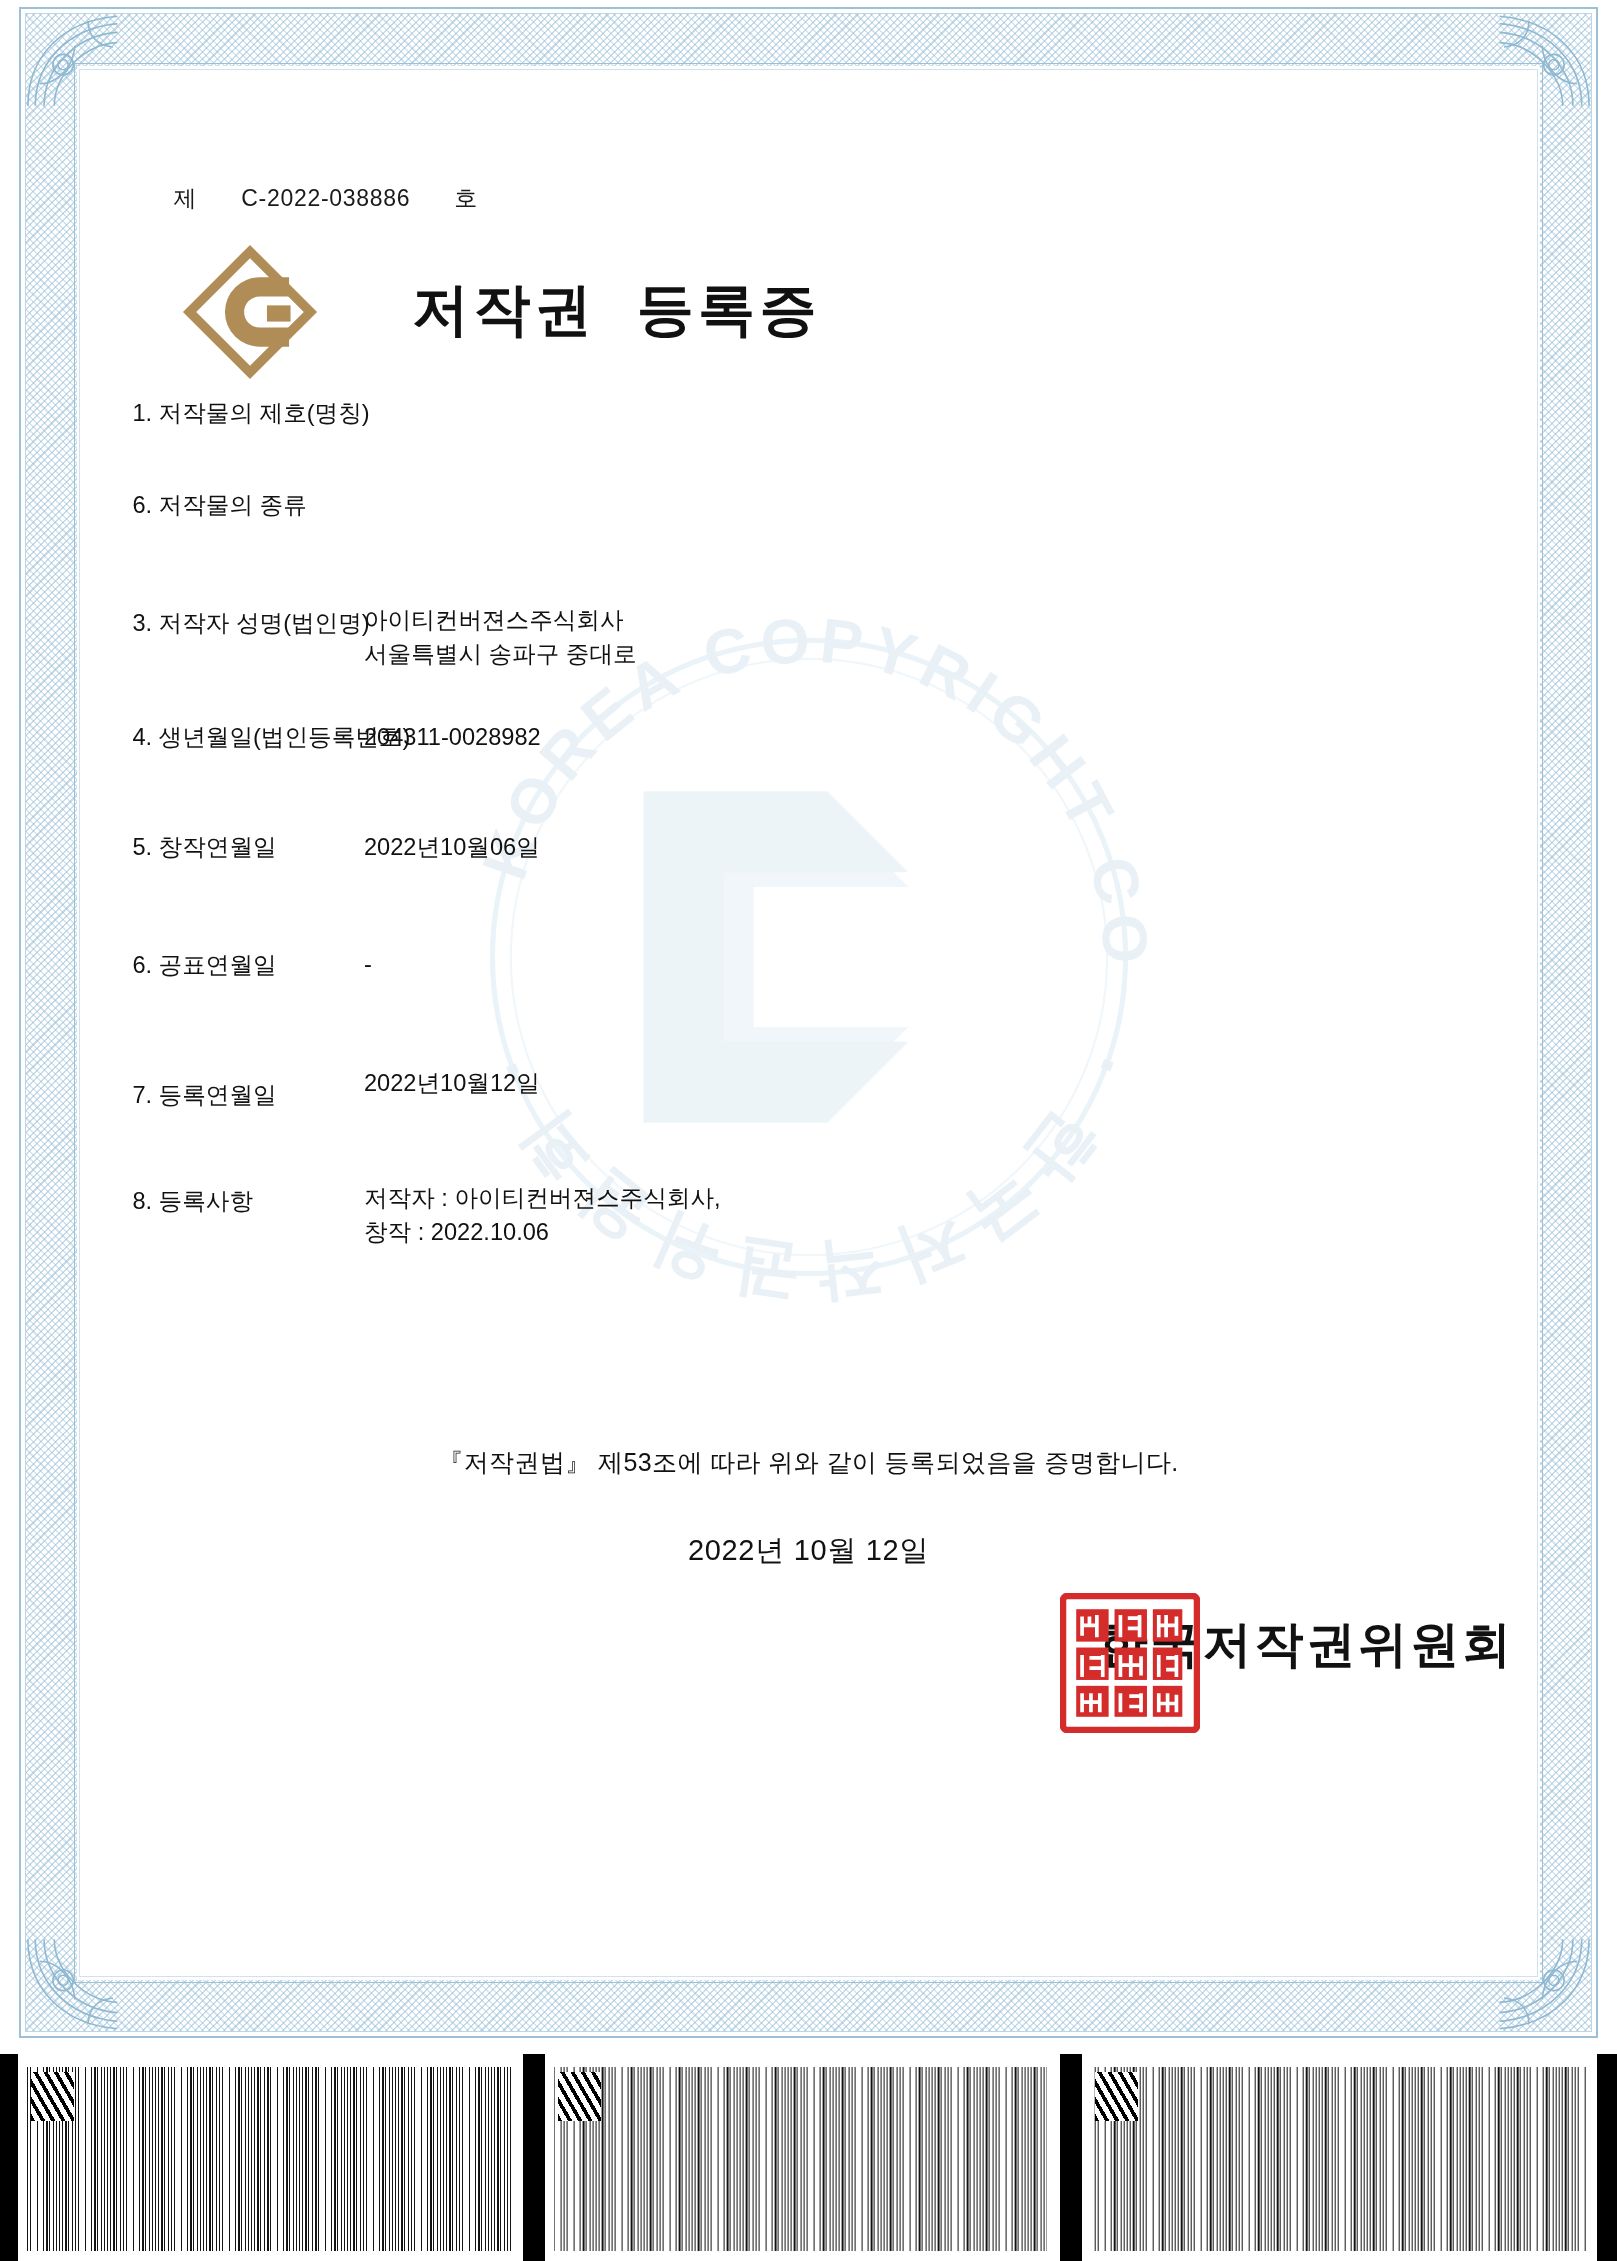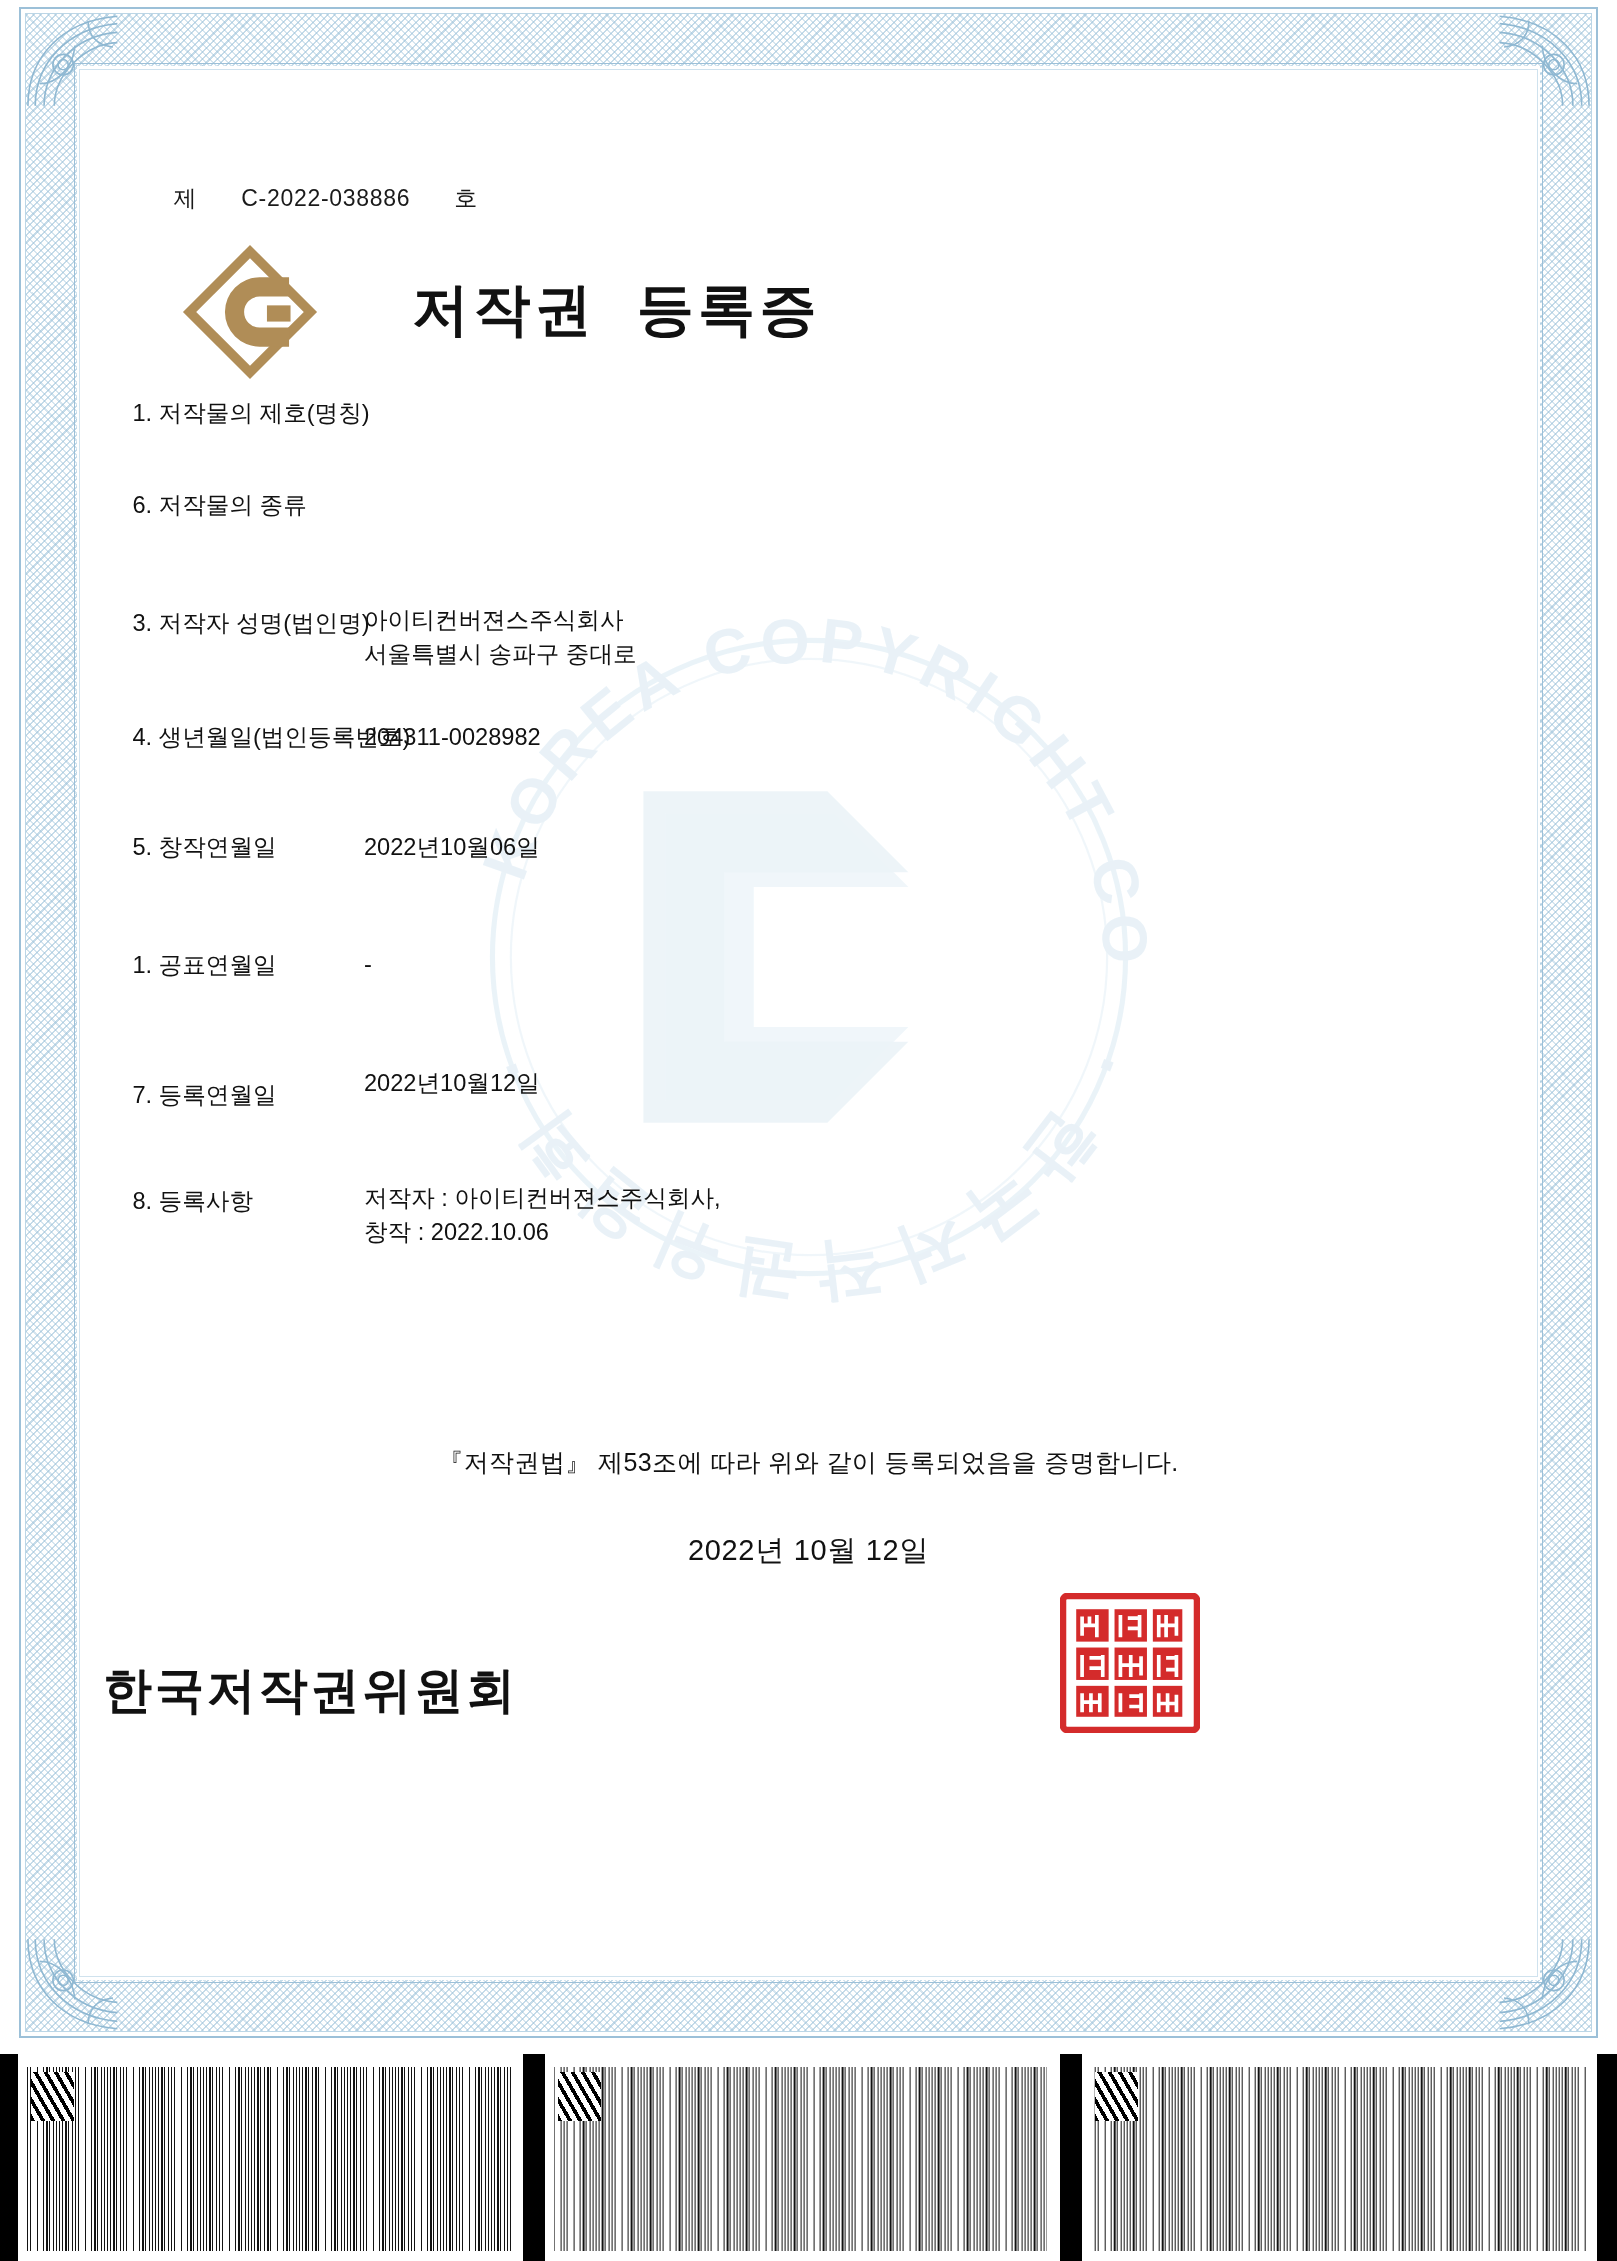--- a/index.html
+++ b/index.html
@@ -194,22 +194,21 @@
     text-align: center;
     font-size: 29px;
     color: #111111;
     letter-spacing: 0.7px;
   }
   .issuer-wrap {
     position: absolute;
     left: 0;
     top: 1502px;
     width: 100%;
-    text-align: left;
-    margin-top: 46px;
+    text-align: right;
   }
   .issuer {
     display: inline-block;
     font-size: 49px;
     font-weight: bold;
     letter-spacing: 2.9px;
     color: #111111;
     vertical-align: middle;
   }
   .seal {
@@ -389,21 +388,21 @@
         <div class="field-label" style="top:0">4. 생년월일(법인등록번호)</div>
         <div class="field-value" style="top:0">204311-0028982</div>
       </div>
 
       <div class="field-row" style="height:118px">
         <div class="field-label" style="top:0">5. 창작연월일</div>
         <div class="field-value" style="top:0">2022년10월06일</div>
       </div>
 
       <div class="field-row" style="height:118px">
-        <div class="field-label" style="top:0">1. 공표연월일</div>
+        <div class="field-label" style="top:0">6. 공표연월일</div>
         <div class="field-value" style="top:-1.5px">-</div>
       </div>
 
       <div class="field-row" style="height:118px">
         <div class="field-label" style="top:12px">7. 등록연월일</div>
         <div class="field-value" style="top:0">2022년10월12일</div>
       </div>
 
       <div class="field-row" style="height:103px">
         <div class="field-label" style="top:0">8. 등록사항</div>

